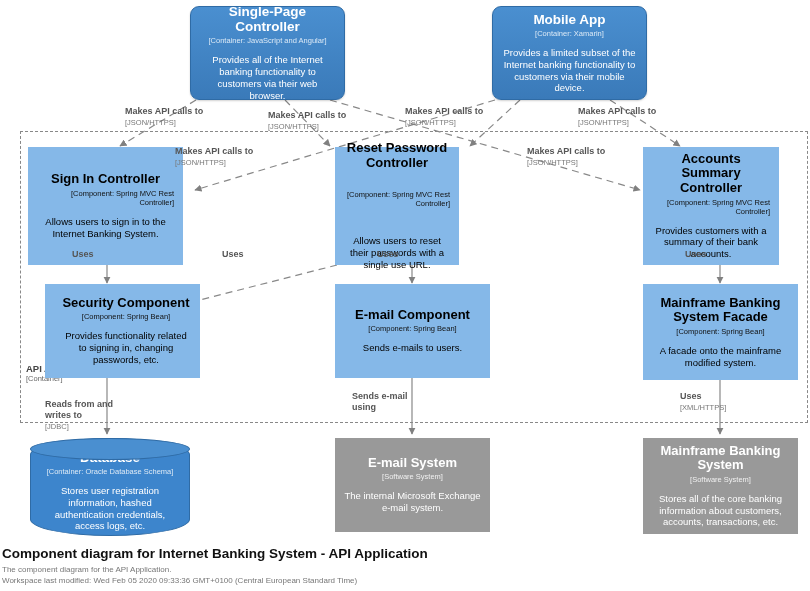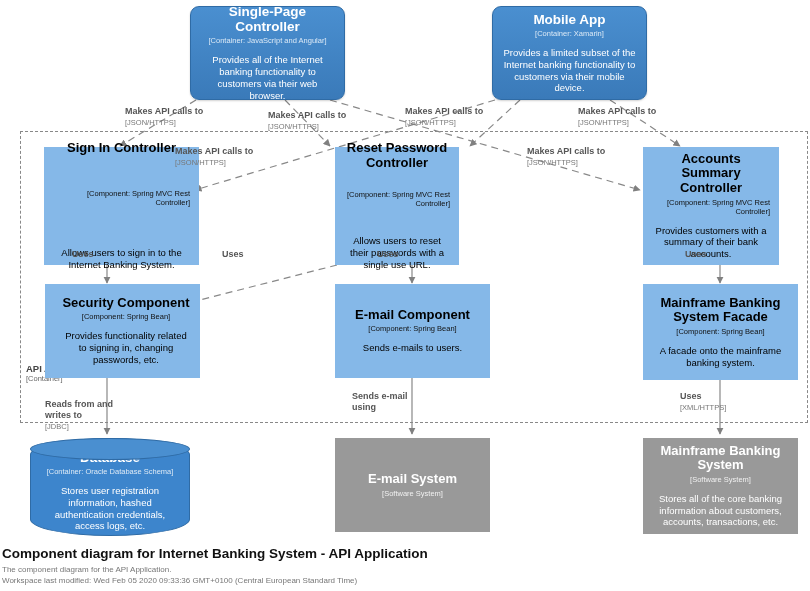--- a/index.html
+++ b/index.html
@@ -226,21 +226,21 @@
     <span class="meta">[Container: JavaScript and Angular]</span>
     <span class="desc">Provides all of the Internet banking functionality to customers via their web browser.</span>
   </div>
 
   <div class="node container" style="left:492px; top:6px; width:155px; height:94px;">
     <span class="title">Mobile App</span>
     <span class="meta">[Container: Xamarin]</span>
     <span class="desc">Provides a limited subset of the Internet banking functionality to customers via their mobile device.</span>
   </div>
 
-  <div class="node component" style="left:44px; top:147px; width:155px; height:118px;gap:31px;">
+  <div class="node component" style="left:28px; top:147px; width:155px; height:118px;">
     <span class="title">Sign In Controller</span>
     <span class="meta">[Component: Spring MVC Rest Controller]</span>
     <span class="desc">Allows users to sign in to the Internet Banking System.</span>
   </div>
 
   <div class="node component" style="left:335px; top:147px; width:124px; height:118px;gap:18px;">
     <span class="title">Reset Password Controller</span>
     <span class="meta">[Component: Spring MVC Rest Controller]</span>
     <span class="desc">Allows users to reset their passwords with a single use URL.</span>
   </div>
@@ -259,33 +259,34 @@
 
   <div class="node component" style="left:335px; top:284px; width:155px; height:94px;">
     <span class="title">E-mail Component</span>
     <span class="meta">[Component: Spring Bean]</span>
     <span class="desc">Sends e-mails to users.</span>
   </div>
 
   <div class="node component" style="left:643px; top:284px; width:155px; height:96px;">
     <span class="title">Mainframe Banking System Facade</span>
     <span class="meta">[Component: Spring Bean]</span>
-    <span class="desc">A facade onto the mainframe banking system.</span>
+    <span class="desc">A facade onto the mainframe modified system.</span>
   </div>
 
   <div class="node database" style="left:30px; top:438px; width:160px; height:98px;">
     <span class="title">Database</span>
     <span class="meta">[Container: Oracle Database Schema]</span>
     <span class="desc">Stores user registration information, hashed authentication credentials, access logs, etc.</span>
   </div>
   <div class="db-top" style="left:30px; top:438px; width:160px; height:22px;"></div>
 
   <div class="node system" style="left:335px; top:438px; width:155px; height:94px;">
     <span class="title">E-mail System</span>
     <span class="meta">[Software System]</span>
+    <span class="desc">The internal Microsoft Exchange e-mail system.</span>
   </div>
 
   <div class="node system" style="left:643px; top:438px; width:155px; height:96px;">
     <span class="title">Mainframe Banking System</span>
     <span class="meta">[Software System]</span>
     <span class="desc">Stores all of the core banking information about customers, accounts, transactions, etc.</span>
   </div>
 
   <div class="edge-label" style="left:125px; top:106px; width:130px;">
     <span class="el-text">Makes API calls to</span>

